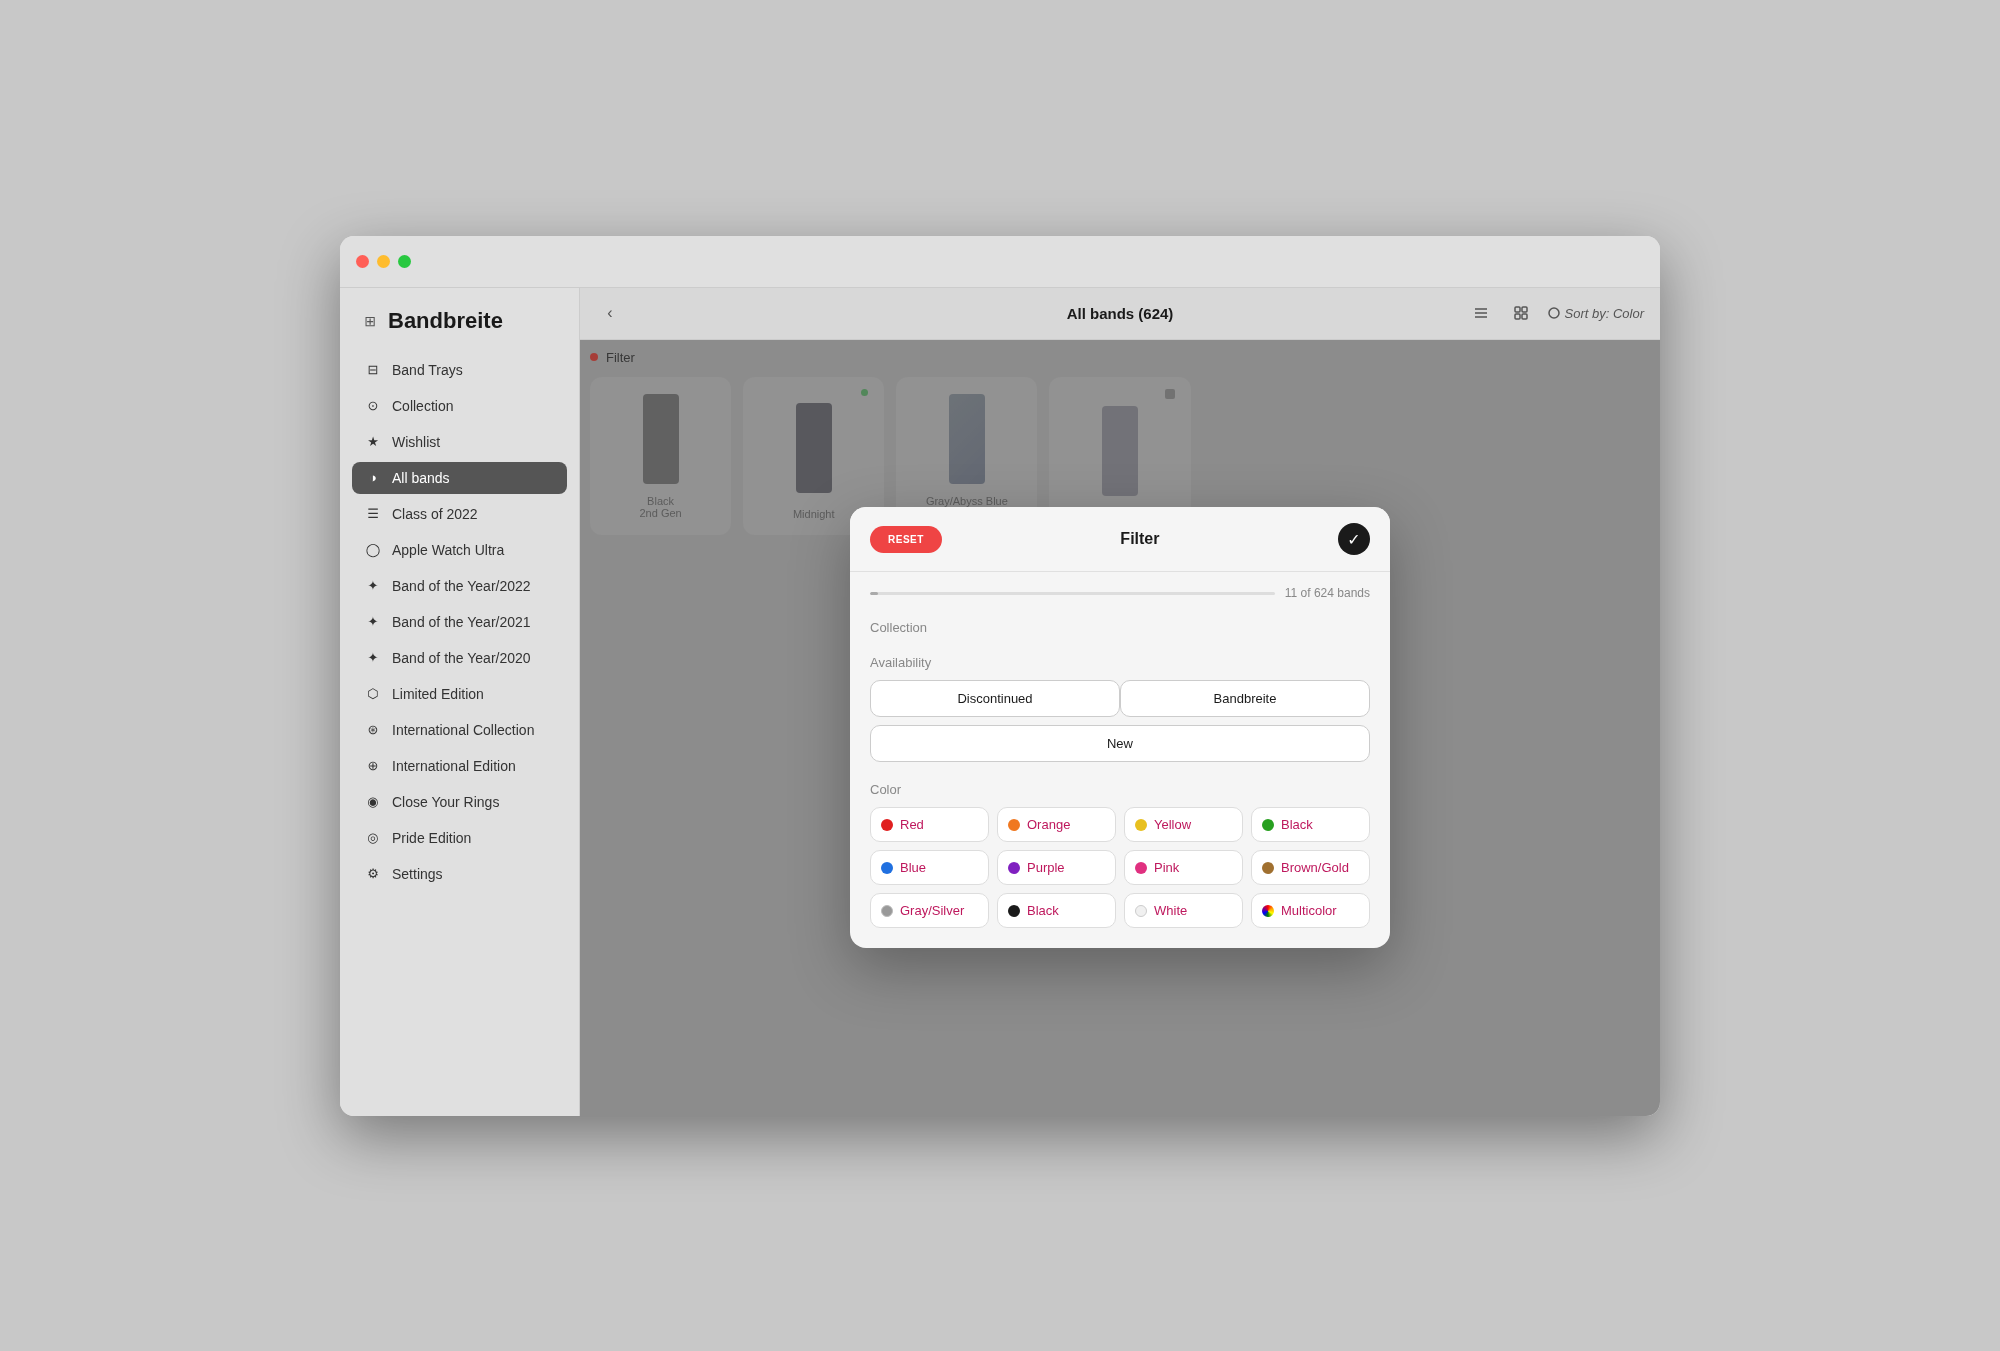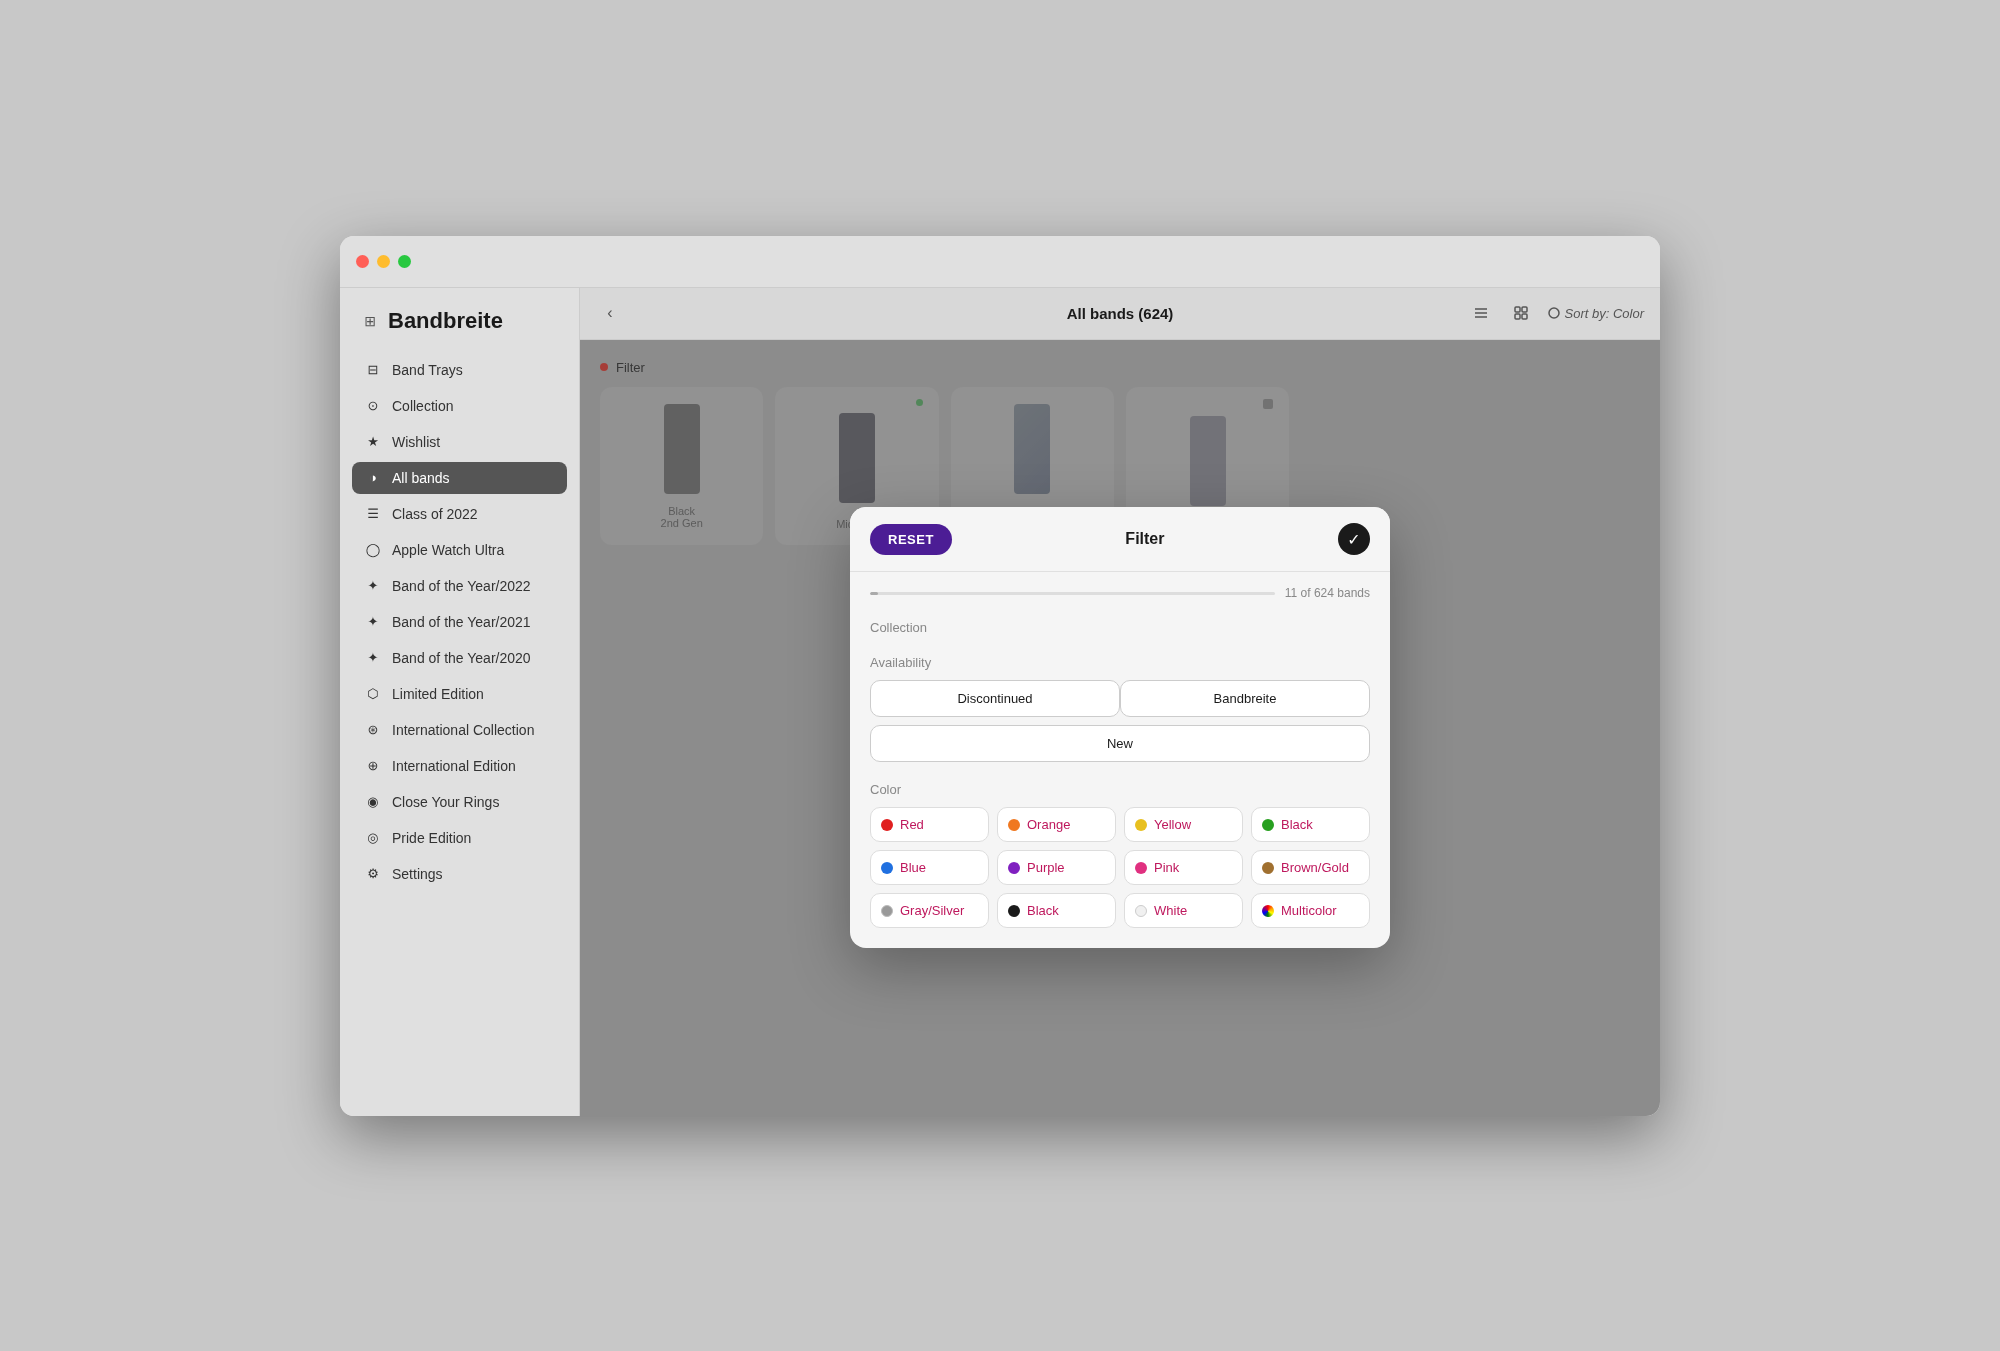--- a/index.html
+++ b/index.html
@@ -164,21 +164,21 @@
     .sort-btn {
       display: flex;
       align-items: center;
       gap: 4px;
       font-size: 13px;
       color: #555;
       cursor: pointer;
     }
     .main-content {
       flex: 1;
-      padding: 20px;
+      padding: 10px;
       overflow: hidden;
       position: relative;
     }
     .filter-bar {
       display: flex;
       align-items: center;
       gap: 8px;
       margin-bottom: 12px;
     }
     .filter-dot {
@@ -252,26 +252,26 @@
     }
     .modal-header {
       display: flex;
       align-items: center;
       padding: 16px 20px;
       background: #f5f5f5;
       border-bottom: 1px solid #e0e0e0;
       flex-shrink: 0;
     }
     .reset-btn {
-      background: #4c1d95;
+      background: #ef4444;
       color: #fff;
       border: none;
       border-radius: 20px;
       padding: 8px 18px;
-      font-size: 13px;
+      font-size: 10px;
       font-weight: 600;
       cursor: pointer;
       letter-spacing: 0.5px;
     }
     .modal-title {
       flex: 1;
       text-align: center;
       font-size: 16px;
       font-weight: 600;
       color: #1a1a1a;

